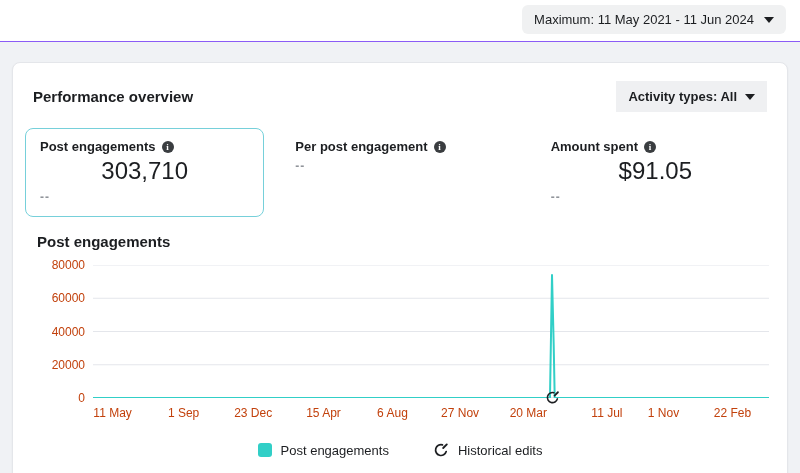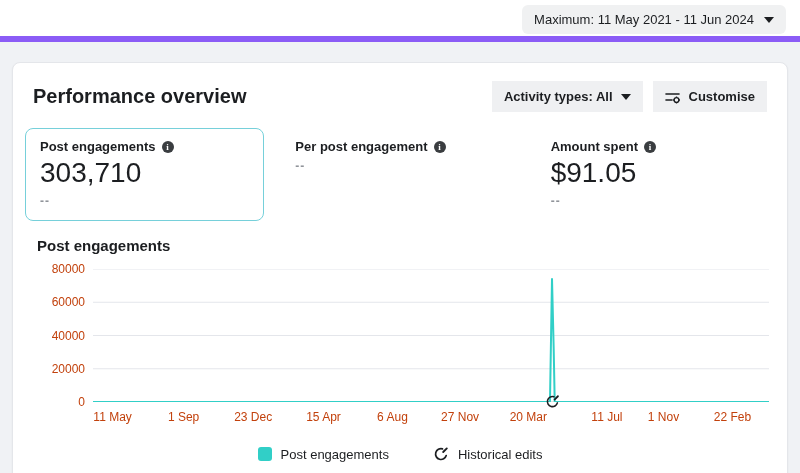--- a/index.html
+++ b/index.html
@@ -3,21 +3,21 @@
 <meta charset="utf-8">
 <style>
   * { margin:0; padding:0; box-sizing:border-box; }
   html,body { width:800px; height:473px; overflow:hidden; }
   body {
     font-family:"Liberation Sans","DejaVu Sans",sans-serif;
     background:#f0f2f5; color:#1c1e21;
   }
   
   .topbar {
-    height:42px; background:#ffffff; border-bottom:6px solid #8b5cf6;
+    height:42px; background:#ffffff; border-bottom:1px solid #8b5cf6;
     position:relative;
     padding-left:14px;
   }
   .range-btn {
     position:absolute; top:5px; right:14px;
     display:flex; align-items:center; gap:10px;
     background:#f0f1f2; border:none; border-radius:6px;
     padding:7px 12px; font-size:13px; color:#1c1e21; cursor:pointer;
     font-family:inherit;
   }
@@ -30,21 +30,21 @@
   .card {
     margin:20px 12px 0; background:#ffffff;
     border:1px solid #e4e6ea; border-radius:8px;
     box-shadow:0 1px 2px rgba(0,0,0,.05);
     height:420px; overflow:hidden;
   }
   .card-header {
     display:flex; align-items:center; justify-content:space-between;
     padding:18px 20px 12px 20px;
   }
-  .card-title { font-size:20px; font-weight:bold; color:#1c1e21; }
+  .card-title { font-size:15px; font-weight:bold; color:#1c1e21; }
   .header-actions { display:flex; gap:10px; }
   .gray-btn {
     display:flex; align-items:center; gap:8px;
     background:#eff0f2; border:none; border-radius:0;
     padding:8px 12px; font-size:13px; font-weight:700; color:#1c1e21;
     cursor:pointer; font-family:inherit;
   }
   
   .metrics-row { display:flex; gap:16px; padding:4px 12px 0; }
   .metric-box {
@@ -55,21 +55,21 @@
   .metric-label {
     display:flex; align-items:center; gap:6px;
     font-size:13px; font-weight:bold; color:#1c1e21;
   }
   .info-icon {
     width:12px; height:12px; border-radius:50%;
     background:#3a3d40; color:#ffffff; font-size:9px; font-weight:bold;
     font-family:"Liberation Serif","DejaVu Serif",serif;
     line-height:12px; text-align:center; display:inline-block;
   }
-  .metric-value { font-size:28px; color:#1c1e21; margin-top:3px; }
+  .metric-value { font-size:24px; color:#1c1e21; margin-top:3px;text-align:center; }
   .metric-sub { font-size:12px; font-weight:bold; color:#90949a; margin-top:5px; letter-spacing:1px; }
   
   .section-title { padding:16px 24px 6px; font-size:15px; font-weight:bold; }
   .chart-wrap { position:relative; margin:4px 24px 0; height:170px; }
   .chart-svg { position:absolute; left:56px; top:5px; }
   .y-label, .x-label { position:absolute; font-size:12px; color:#c2410c; }
   .y-label { width:48px; text-align:right; }
   .x-label { transform:translateX(-50%); white-space:nowrap; }
   .edit-marker { position:absolute; width:15px; height:15px; }
   
@@ -91,34 +91,20 @@
 </div>
 
 <div class="card">
 
   <div class="card-header">
     <div class="card-title">Performance overview</div>
     <div class="header-actions">
       <button class="gray-btn">
         <span>Activity types: All</span>
         <span class="caret-down"></span>
-      </button>
-      <button class="gray-btn">
-        <span style="display:inline-flex;">
-          <svg width="16" height="14" viewBox="0 0 16 14">
-            <line x1="1" y1="4" x2="14" y2="4" stroke="#1c1e21" stroke-width="1.6" stroke-linecap="round"></line>
-            <line x1="1" y1="10" x2="7" y2="10" stroke="#1c1e21" stroke-width="1.6" stroke-linecap="round"></line>
-            <circle cx="11.5" cy="10" r="2.4" fill="none" stroke="#1c1e21" stroke-width="1.4"></circle>
-            <line x1="11.5" y1="6.6" x2="11.5" y2="7.6" stroke="#1c1e21" stroke-width="1.3"></line>
-            <line x1="11.5" y1="12.4" x2="11.5" y2="13.4" stroke="#1c1e21" stroke-width="1.3"></line>
-            <line x1="8.1" y1="10" x2="9.1" y2="10" stroke="#1c1e21" stroke-width="1.3"></line>
-            <line x1="13.9" y1="10" x2="14.9" y2="10" stroke="#1c1e21" stroke-width="1.3"></line>
-          </svg>
-        </span>
-        <span>Customise</span>
       </button>
     </div>
   </div>
 
   <div class="metrics-row">
     <div class="metric-box selected">
       <div class="metric-label">
         <span>Post engagements</span>
         <span class="info-icon">i</span>
       </div>

